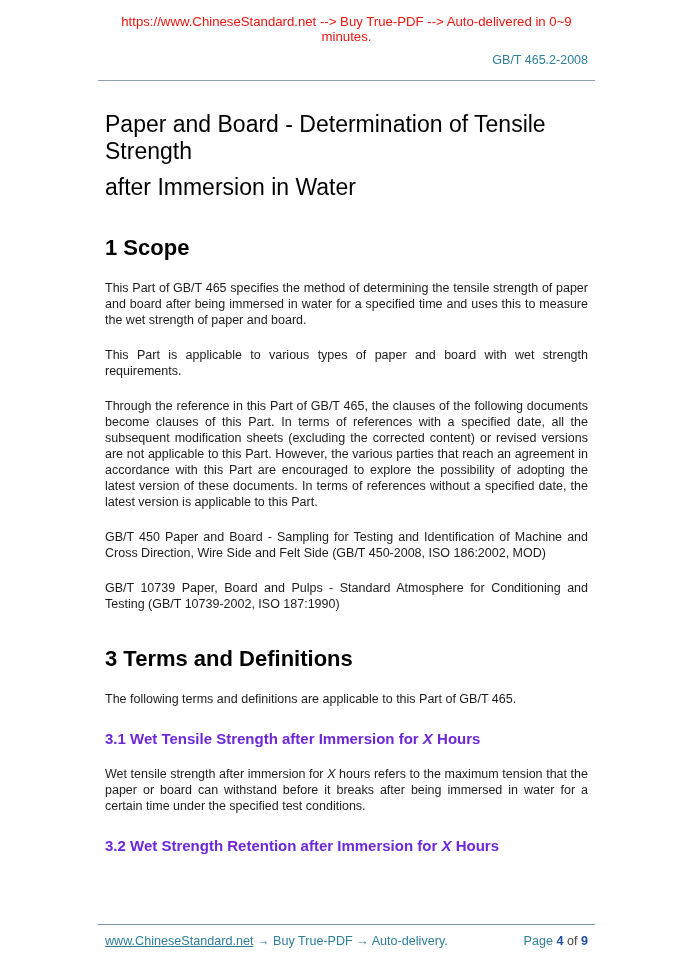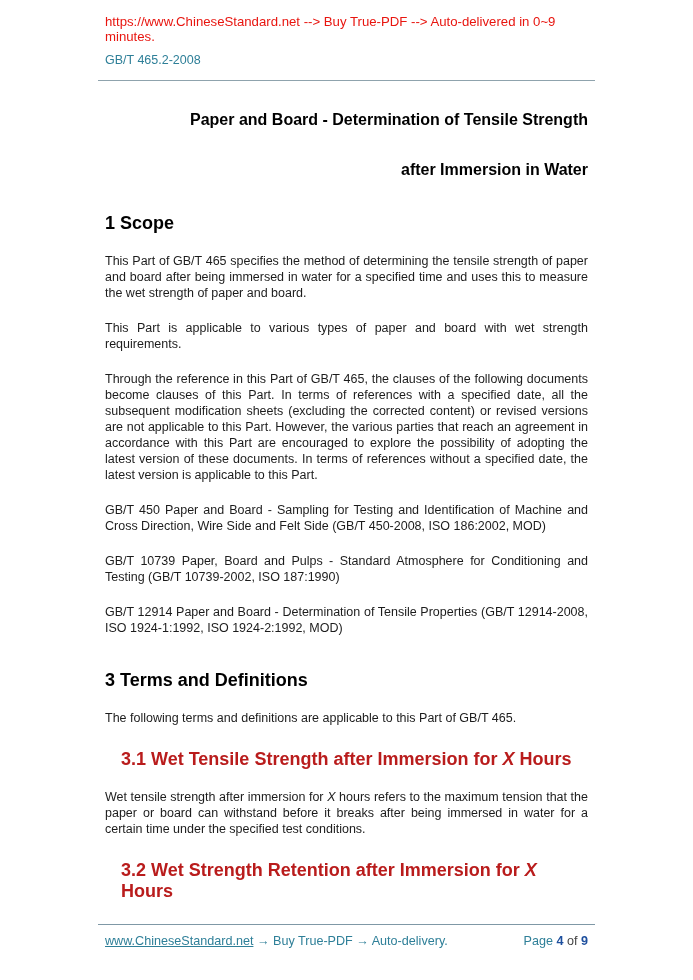--- a/index.html
+++ b/index.html
@@ -9,62 +9,62 @@
     background: #ffffff;
     font-family: "Liberation Sans", sans-serif;
     color: #1c1c1c;
     position: relative;
     overflow: hidden;
   }
   .page { padding: 0 105px; box-sizing: border-box; }
 
   .promo {
     margin-top: 14px;
-    text-align: left;
+    text-align: center;
     font-size: 13.2px;
     color: var(--promo_red, #e8150f);
   }
   .std-no {
     margin-top: 9px;
-    text-align: left;
+    text-align: right;
     font-size: 12.5px;
     color: var(--teal, #2e7f98);
   }
   hr.rule {
     border: none;
     border-top: 1px solid #8fa3ad;
     margin: 13px -7px 0;
   }
 
   .doc-title {
-    text-align: right;
-    font-weight: bold;
-    font-size: 16px;
+    text-align: left;
+    font-weight: normal;
+    font-size: 23px;
     color: #000;
   }
   .t1 { margin-top: 30px; }
-  .t2 { margin-top: 32px; }
+  .t2 { margin-top: 9px; }
 
   h2.sec {
-    font-size: 18px;
+    font-size: 22px;
     font-weight: bold;
     color: #000;
     margin: 34px 0 0;
   }
   p.body {
     font-size: 12.5px;
     line-height: 16px;
     text-align: justify;
     margin: 19px 0 0;
   }
   h3.sub {
-    font-size: 18px;
+    font-size: 15px;
     font-weight: bold;
-    color: #b91c1c;
-    margin: 23px 16px 0;
+    color: #6d28d9;
+    margin: 23px 0 0;
   }
   h3.sub + p.body { }
   .ital { font-style: italic; }
 
   .footer {
     position: absolute;
     left: 98px;
     right: 98px;
     bottom: 32px;
   }
@@ -101,21 +101,20 @@
   <div class="doc-title t1">Paper and Board - Determination of Tensile Strength</div>
   <div class="doc-title t2">after Immersion in Water</div>
 
   <h2 class="sec">1 Scope</h2>
   <p class="body">This Part of GB/T 465 specifies the method of determining the tensile strength of paper and board after being immersed in water for a specified time and uses this to measure the wet strength of paper and board.</p>
   <p class="body">This Part is applicable to various types of paper and board with wet strength requirements.</p>
 
   <p class="body">Through the reference in this Part of GB/T 465, the clauses of the following documents become clauses of this Part. In terms of references with a specified date, all the subsequent modification sheets (excluding the corrected content) or revised versions are not applicable to this Part. However, the various parties that reach an agreement in accordance with this Part are encouraged to explore the possibility of adopting the latest version of these documents. In terms of references without a specified date, the latest version is applicable to this Part.</p>
   <p class="body">GB/T 450 Paper and Board - Sampling for Testing and Identification of Machine and Cross Direction, Wire Side and Felt Side (GB/T 450-2008, ISO 186:2002, MOD)</p>
   <p class="body">GB/T 10739 Paper, Board and Pulps - Standard Atmosphere for Conditioning and Testing (GB/T 10739-2002, ISO 187:1990)</p>
-  <p class="body">GB/T 12914 Paper and Board - Determination of Tensile Properties (GB/T 12914-2008, ISO 1924-1:1992, ISO 1924-2:1992, MOD)</p>
 
   <h2 class="sec">3 Terms and Definitions</h2>
   <p class="body">The following terms and definitions are applicable to this Part of GB/T 465.</p>
 
   <h3 class="sub"><span>3.1 Wet Tensile Strength after Immersion for </span><span class="ital">X</span><span> Hours</span></h3>
 
   <p class="body"><span>Wet tensile strength after immersion for </span><span class="ital">X</span><span> hours refers to the maximum tension that the paper or board can withstand before it breaks after being immersed in water for a certain time under the specified test conditions.</span></p>
 
   <h3 class="sub"><span>3.2 Wet Strength Retention after Immersion for </span><span class="ital">X</span><span> Hours</span></h3>
 

